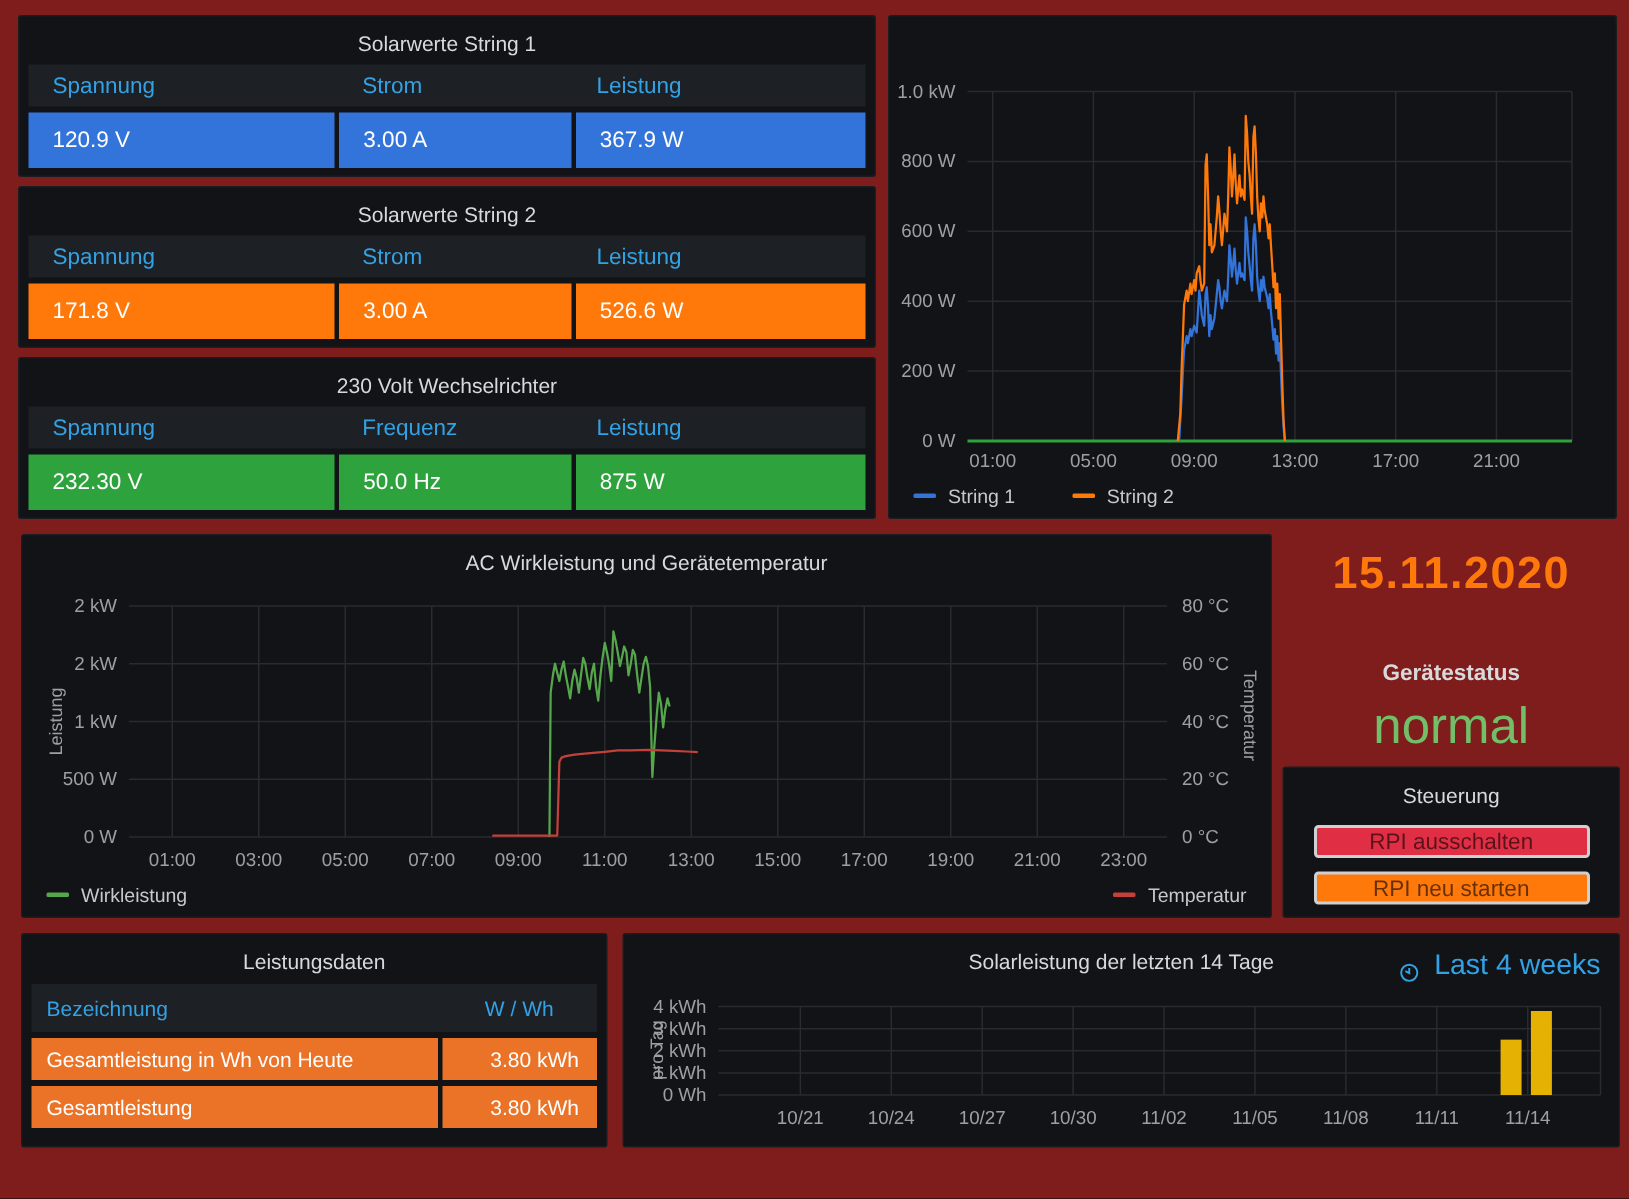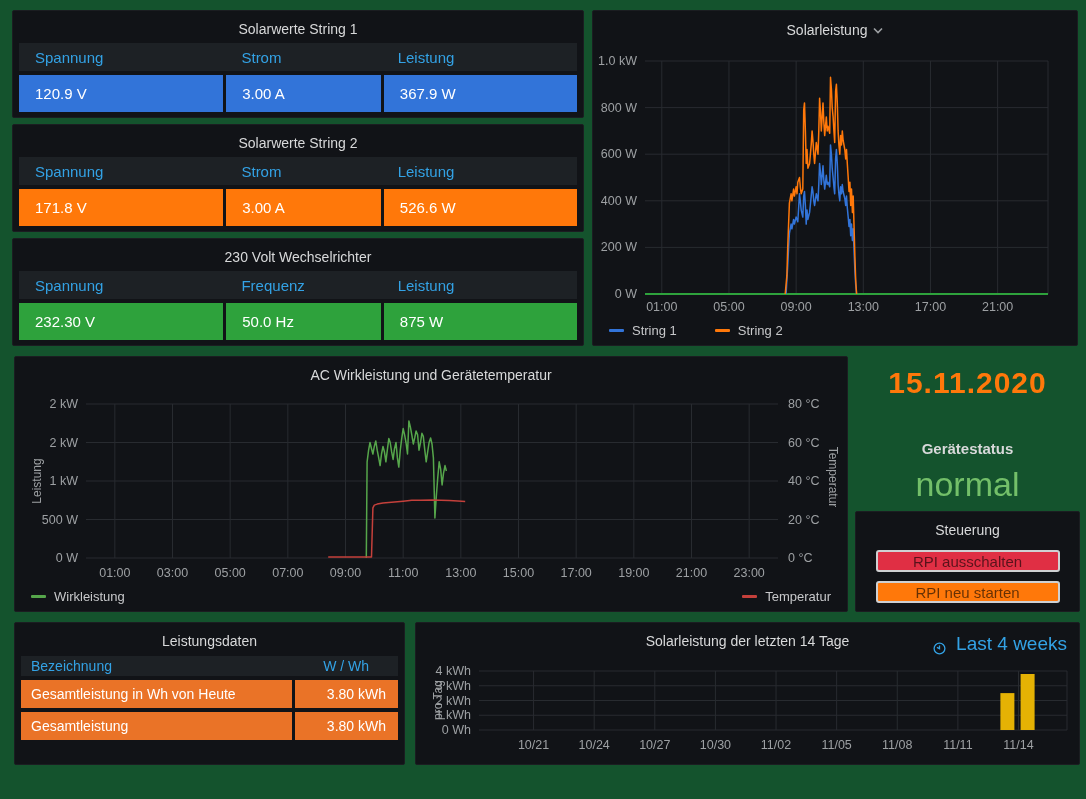--- a/index.html
+++ b/index.html
@@ -1,16 +1,16 @@
 <!DOCTYPE html>
 <html><head>
 <meta charset="utf-8">
 <style>
   html,body{margin:0;padding:0;background:#0a0b0d;font-family:"Liberation Sans",sans-serif;}
-  .canvas{position:relative;width:1086px;height:799px;background:#14532d;overflow:hidden;}
+  .canvas{position:relative;width:1086px;height:799px;background:#7f1d1d;overflow:hidden;}
   .panel{position:absolute;background:#111317;border:1px solid #1b1d21;border-radius:2px;box-sizing:border-box;}
   .panel.flat{background:transparent;border:none;}
   .ptitle{padding-top:7px;height:22px;line-height:22px;text-align:center;color:#d8d9da;
           font-size:14px;font-weight:500;white-space:nowrap;}
   .caret{display:inline-block;margin-left:6px;vertical-align:1px;}
   
   .vtable{padding:0 6px;}
   .thead,.trow{display:grid;grid-template-columns:37fr 28fr 35fr;}
   .thead{background:#1d2125;height:28px;align-items:center;margin-top:3px;}
   .thead span{padding-left:16px;color:#33a2e5;font-size:15px;font-weight:500;}
@@ -30,21 +30,21 @@
   .bigdate{text-align:center;font-size:30px;font-weight:700;letter-spacing:1px;padding-top:8px;}
   .stat-label{text-align:center;font-size:15px;font-weight:700;color:#d8d9da;padding-top:8px;}
   .stat-value{text-align:center;font-size:34px;font-weight:400;padding-top:8px;}
   .ctrl-btn{display:block;width:184px;height:22px;margin:0 auto 9px auto;border:2px solid #cfd0d2;
             border-radius:3px;font-size:15px;line-height:19px;text-align:center;
             color:rgba(0,0,0,0.60);font-weight:500;cursor:pointer;padding:0;
             font-family:"Liberation Sans",sans-serif;}
   
   .ld{padding:0 6px;}
   .ld-head,.ld-row{display:grid;grid-template-columns:72.5fr 27.5fr;}
-  .ld-head{background:#1d2125;height:20px;align-items:center;margin-top:4px;}
+  .ld-head{background:#1d2125;height:32px;align-items:center;margin-top:4px;}
   .ld-head .h1{padding-left:10px;color:#33a2e5;font-size:14px;font-weight:500;}
   .ld-head .h2{text-align:center;color:#33a2e5;font-size:14px;font-weight:500;}
   .ld-row{gap:3px;height:28px;margin-top:4px;}
   .ld-row .cell{display:flex;align-items:center;color:#fff;font-size:14px;font-weight:500;
                 box-sizing:border-box;}
   .ld-row .c1{padding-left:10px;}
   .ld-row .c2{justify-content:flex-end;padding-right:12px;}
   .range-badge{position:absolute;right:12px;top:10px;display:flex;align-items:flex-end;gap:10px;
                color:#33a2e5;font-size:19px;font-weight:500;cursor:pointer;}
 </style>
@@ -95,25 +95,20 @@
       </div>
       <div class="trow">
         <div class="cell" style="background: rgb(46, 162, 60);">232.30 V</div>
         <div class="cell" style="background: rgb(46, 162, 60);">50.0 Hz</div>
         <div class="cell" style="background: rgb(46, 162, 60);">875 W</div>
       </div>
     </div>
   </div>
 
   <div class="panel" style="left:592px;top:10px;width:486px;height:336px;">
-    <div class="ptitle">
-      <span>Solarleistung</span><span class="caret"><svg width="10" height="7" viewBox="0 0 10 7">
-            <polyline points="1,1.5 5,5.5 9,1.5" fill="none" stroke="#9da0a3" stroke-width="1.6"></polyline>
-          </svg></span>
-    </div>
     <svg id="chart-solar" class="chart-svg" width="486" height="336">
         <line x1="52" y1="283" x2="455" y2="283" stroke="#282b30"></line>
         <text x="44" y="287" text-anchor="end" fill="#9da0a3" font-size="12.5">0 W</text>
         <line x1="52" y1="236.4" x2="455" y2="236.4" stroke="#282b30"></line>
         <text x="44" y="240.4" text-anchor="end" fill="#9da0a3" font-size="12.5">200 W</text>
         <line x1="52" y1="189.8" x2="455" y2="189.8" stroke="#282b30"></line>
         <text x="44" y="193.8" text-anchor="end" fill="#9da0a3" font-size="12.5">400 W</text>
         <line x1="52" y1="143.20000000000002" x2="455" y2="143.20000000000002" stroke="#282b30"></line>
         <text x="44" y="147.20000000000002" text-anchor="end" fill="#9da0a3" font-size="12.5">600 W</text>
         <line x1="52" y1="96.6" x2="455" y2="96.6" stroke="#282b30"></line>

